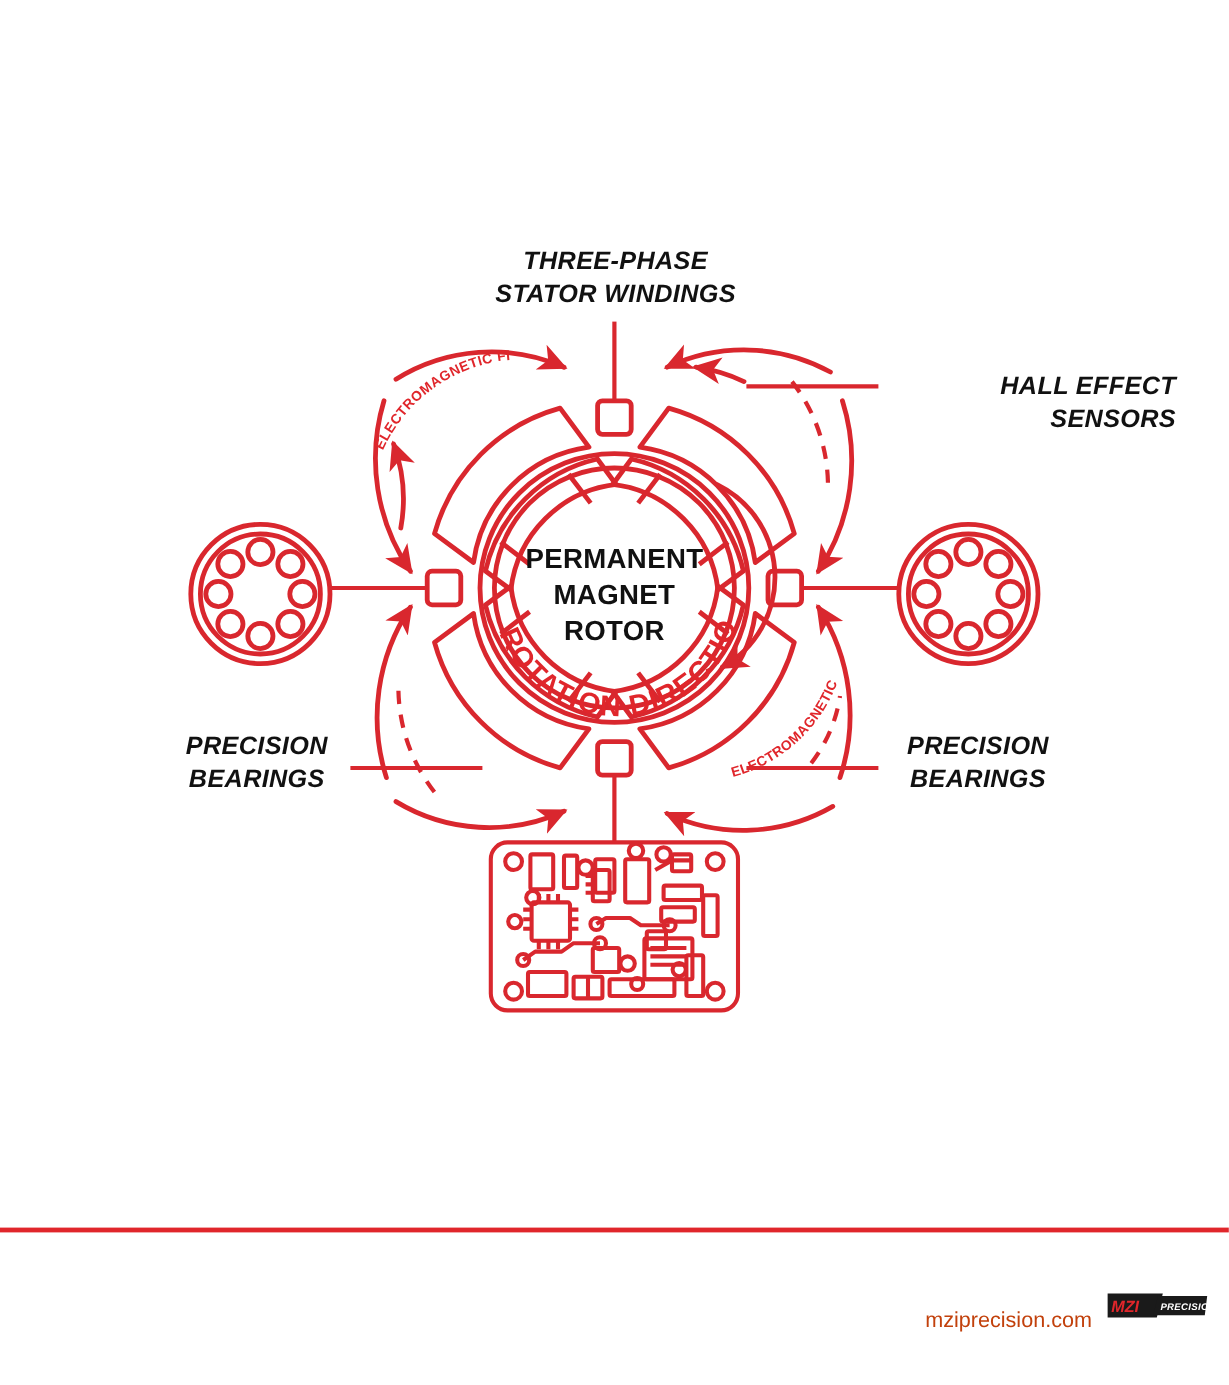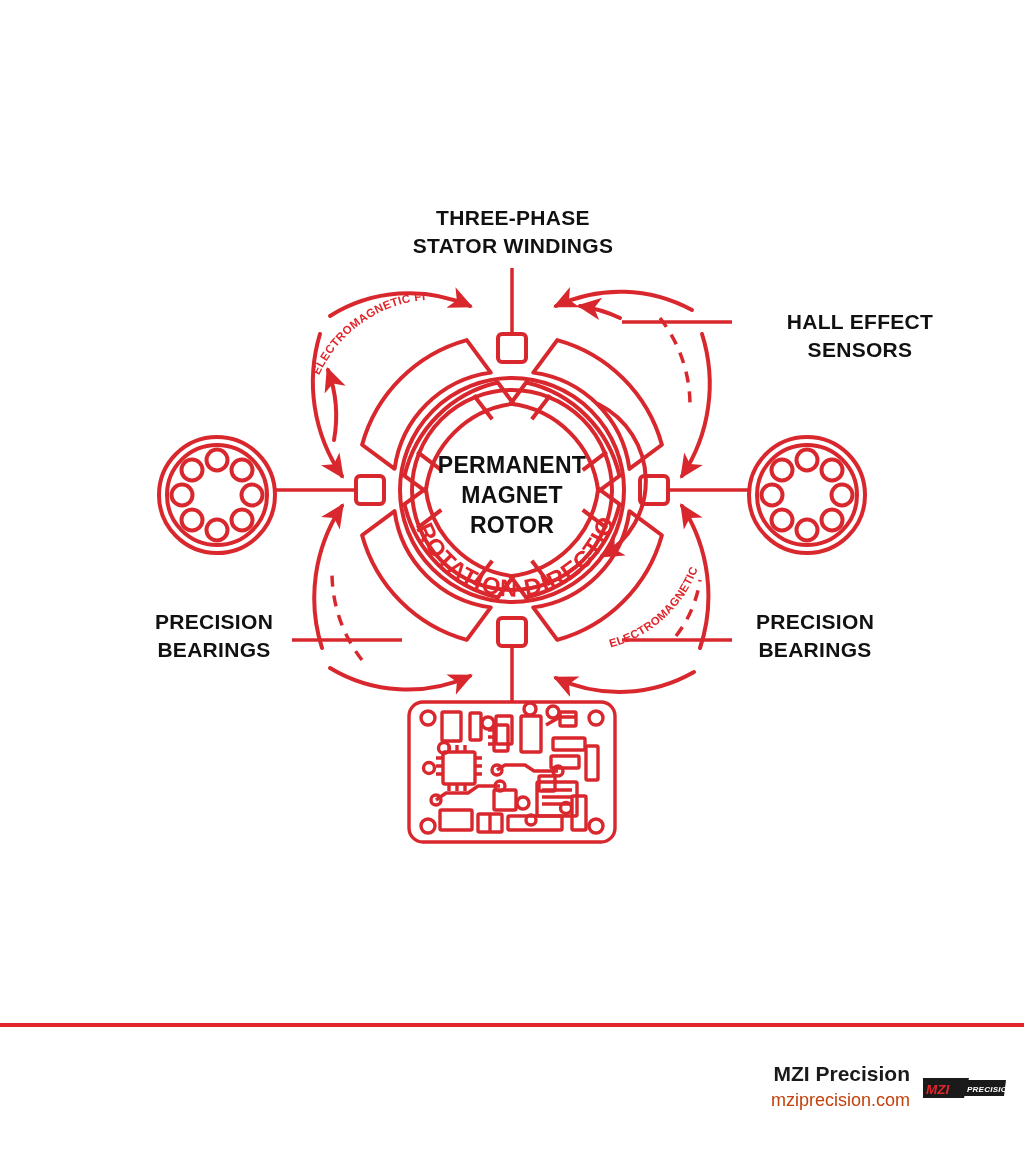--- a/index.html
+++ b/index.html
@@ -41,23 +41,24 @@
   }
   .calloutLabel {
     position: absolute;
     color: #111111;
     font-size: 21px;
     font-weight: bold;
     line-height: 28px;
     letter-spacing: 0.3px;
     font-family: "Liberation Sans", sans-serif;
     white-space: pre-line;
+    font-style: italic;
   }
   #label-stator   { left: 358px; top: 204px; width: 310px; text-align: center; }
-  #label-hall     { left: 740px; top: 308px; width: 240px; text-align: center; }
+  #label-hall     { left: 740px; top: 308px; width: 240px; text-align: right; }
   #label-bearing-left  { left: 104px; top: 608px; width: 220px; text-align: center; }
   #label-bearing-right { left: 700px; top: 608px; width: 230px; text-align: center; }
   #label-controller { left: 262px; top: 880px; width: 500px; text-align: center; font-size: 22px; }
   #label-rotor {
     position: absolute;
     left: 392px; top: 450px;
     width: 240px;
     text-align: center;
     color: #111111;
     font-size: 23px;
@@ -287,21 +288,20 @@
 SENSORS</div>
   <div class="calloutLabel" id="label-bearing-left">PRECISION
 BEARINGS</div>
   <div class="calloutLabel" id="label-bearing-right">PRECISION
 BEARINGS</div>
   <div id="label-rotor">PERMANENT
 MAGNET
 ROTOR</div>
 
   <div class="footer-rule"></div>
-  <div class="footer-brand">MZI Precision</div>
   <div class="footer-url">mziprecision.com</div>
 
   <svg class="footer-logo" viewBox="0 0 172 60" xmlns="http://www.w3.org/2000/svg">
     <polygon points="4,10 96,10 86,50 4,50" fill="#1a1a1a"></polygon>
     <polygon points="88,14 170,14 166,46 80,46" fill="#1a1a1a"></polygon>
     <text x="10" y="41" font-family="Liberation Sans, sans-serif" font-size="27" font-weight="bold" font-style="italic" fill="#e0262b">MZI</text>
     <text x="92" y="37" font-family="Liberation Sans, sans-serif" font-size="16" font-weight="bold" font-style="italic" fill="#ffffff" letter-spacing="0.5">PRECISION</text>
   </svg>
 
 </div>

